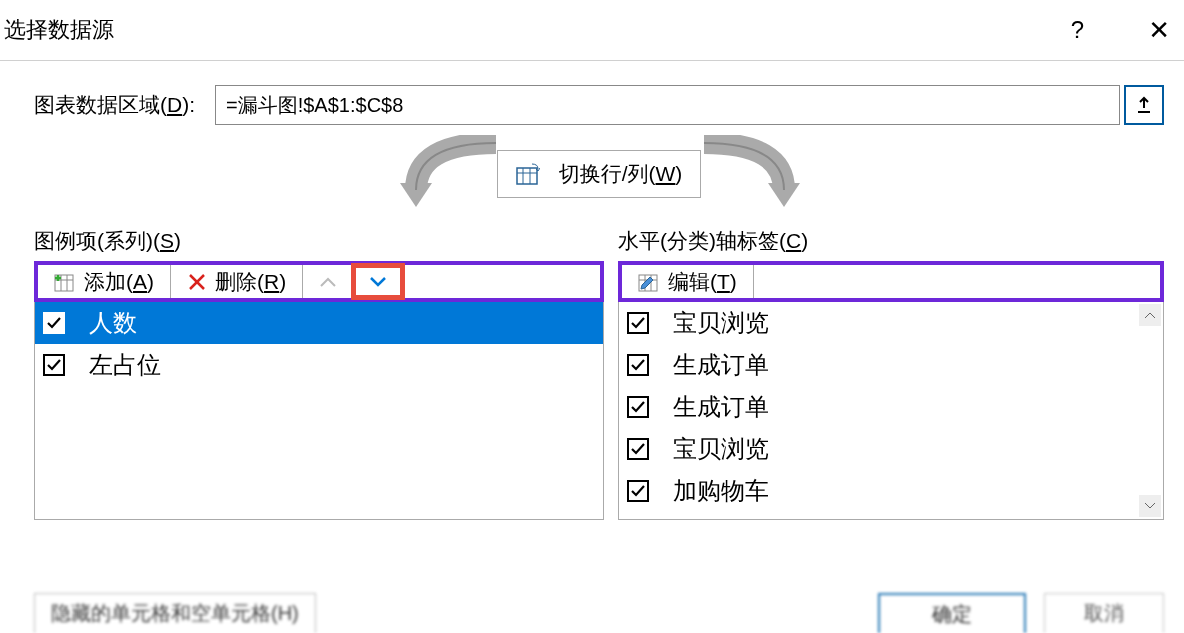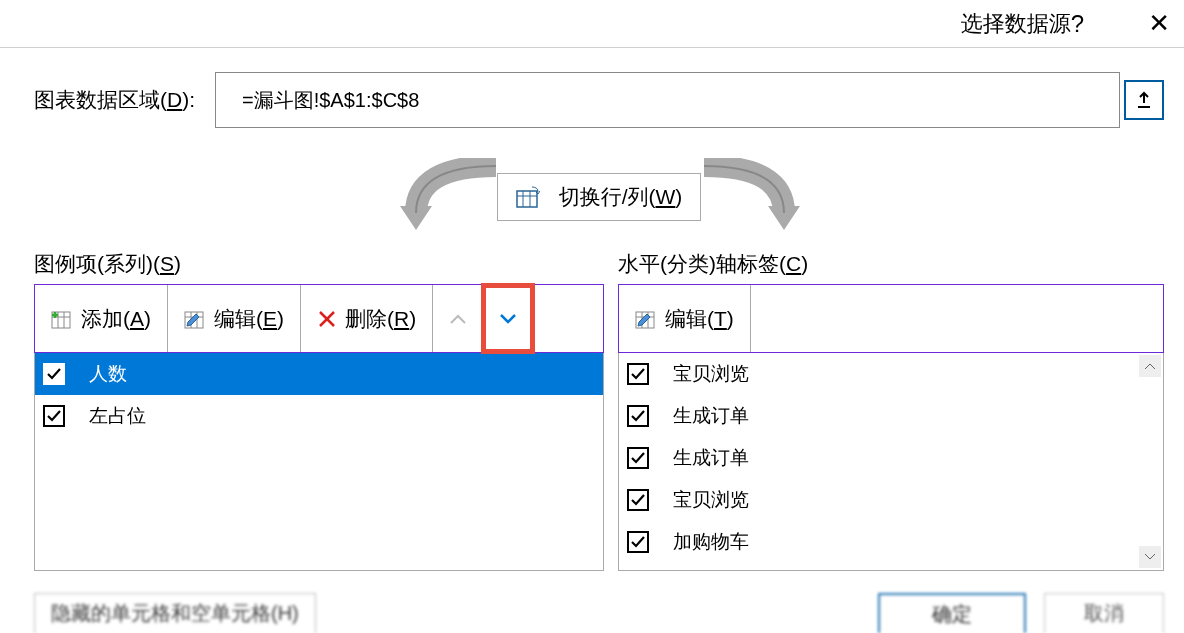--- a/index.html
+++ b/index.html
@@ -11,39 +11,38 @@
       width: 1184px;
       height: 633px;
       overflow: hidden;
       position: relative;
     }
     .titlebar {
       display: flex;
       align-items: center;
       padding: 6px 14px 6px 4px;
       border-bottom: 1px solid #d0d0d0;
-      height: 48px;
-      text-align: right;
+      height: 61px;
     }
     .titlebar .title { flex: 1; font-size: 22px; }
     .titlebar .help-icon { font-size: 24px; margin-right: 64px; cursor: default; }
     .titlebar .close-icon { font-size: 26px; font-weight: 300; cursor: default; }
     .content { padding: 24px 20px 0 34px; }
     .range-row {
       display: flex;
       align-items: center;
-      margin-bottom: 34px;
+      margin-bottom: 14px;
     }
     .range-label { font-size: 21px; margin-right: 20px; }
     .range-label u { text-decoration: underline; }
     .range-input {
       flex: 1;
-      height: 56px;
+      height: 40px;
       border: 1px solid #888;
-      padding: 0 26px;
+      padding: 0 10px;
       font-size: 20px;
       font-family: inherit;
     }
     .range-btn {
       width: 40px;
       height: 40px;
       border: 2px solid #005a9e;
       background: #fff;
       margin-left: 4px;
       display: flex;
@@ -75,22 +74,22 @@
     .curve-left { left: 352px; top: -4px; }
     .curve-right { right: 350px; top: -4px; }
     .panels { display: flex; gap: 14px; }
     .panel { display: flex; flex-direction: column; }
     .panel-left { width: 570px; }
     .panel-right { flex: 1; justify-content: flex-end; }
     .panel-label { font-size: 21px; margin-bottom: 6px; }
     .panel-label u { text-decoration: underline; }
     .toolbar {
       display: flex;
-      border: 1px solid #6d28d9;
-      height: 69px;
+      border: 4px solid #6d28d9;
+      height: 41px;
     }
     .tool-btn {
       border: none;
       border-right: 1px solid #aaa;
       background: #fff;
       padding: 0 16px;
       display: flex;
       align-items: center;
       gap: 8px;
       font-size: 21px;
@@ -139,21 +138,21 @@
       height: 22px;
       border: 2px solid #000;
       background: #fff;
       display: flex;
       align-items: center;
       justify-content: center;
       flex-shrink: 0;
     }
     .list-item.selected .chk { border-color: #fff; background: #fff; }
     .list-item .chk svg { width: 16px; height: 16px; }
-    .list-item .item-label { font-size: 19px; }
+    .list-item .item-label { font-size: 24px; }
     .scroll-arrow {
       position: absolute;
       right: 2px;
       width: 22px;
       height: 22px;
       display: flex;
       align-items: center;
       justify-content: center;
       background: #eee;
     }
@@ -267,30 +266,20 @@
             <rect x="1" y="3" width="18" height="16" stroke="#888" fill="none"></rect>
             <line x1="1" y1="8" x2="19" y2="8" stroke="#888"></line>
             <line x1="7" y1="3" x2="7" y2="19" stroke="#888"></line>
             <line x1="13" y1="3" x2="13" y2="19" stroke="#888"></line>
             <line x1="4" y1="3" x2="4" y2="9" stroke="#3a3" stroke-width="2.5"></line>
             <line x1="1" y1="6" x2="7" y2="6" stroke="#3a3" stroke-width="2.5"></line>
           </svg>
           <span><span>添加(</span><u>A</u><span>)</span></span>
         </button>
         <button class="tool-btn">
-          <svg width="22" height="20" viewBox="0 0 22 20">
-            <rect x="1" y="3" width="18" height="16" stroke="#888" fill="none"></rect>
-            <line x1="1" y1="8" x2="19" y2="8" stroke="#888"></line>
-            <line x1="7" y1="3" x2="7" y2="19" stroke="#888"></line>
-            <line x1="13" y1="3" x2="13" y2="19" stroke="#888"></line>
-            <path d="M3 17 L4 13 L12 5 L15 8 L7 16 Z" fill="#4a90d9" stroke="#2a6496"></path>
-          </svg>
-          <span><span>编辑(</span><u>E</u><span>)</span></span>
-        </button>
-        <button class="tool-btn">
           <svg width="20" height="20" viewBox="0 0 20 20">
             <line x1="3" y1="3" x2="17" y2="17" stroke="#d9221c" stroke-width="2.5"></line>
             <line x1="17" y1="3" x2="3" y2="17" stroke="#d9221c" stroke-width="2.5"></line>
           </svg>
           <span><span>删除(</span><u>R</u><span>)</span></span>
         </button>
         <div class="arrow-btn disabled">
           <svg width="18" height="12" viewBox="0 0 18 12">
             <path d="M2 10 L9 3 L16 10" stroke="#bbb" stroke-width="2" fill="none"></path>
           </svg>

